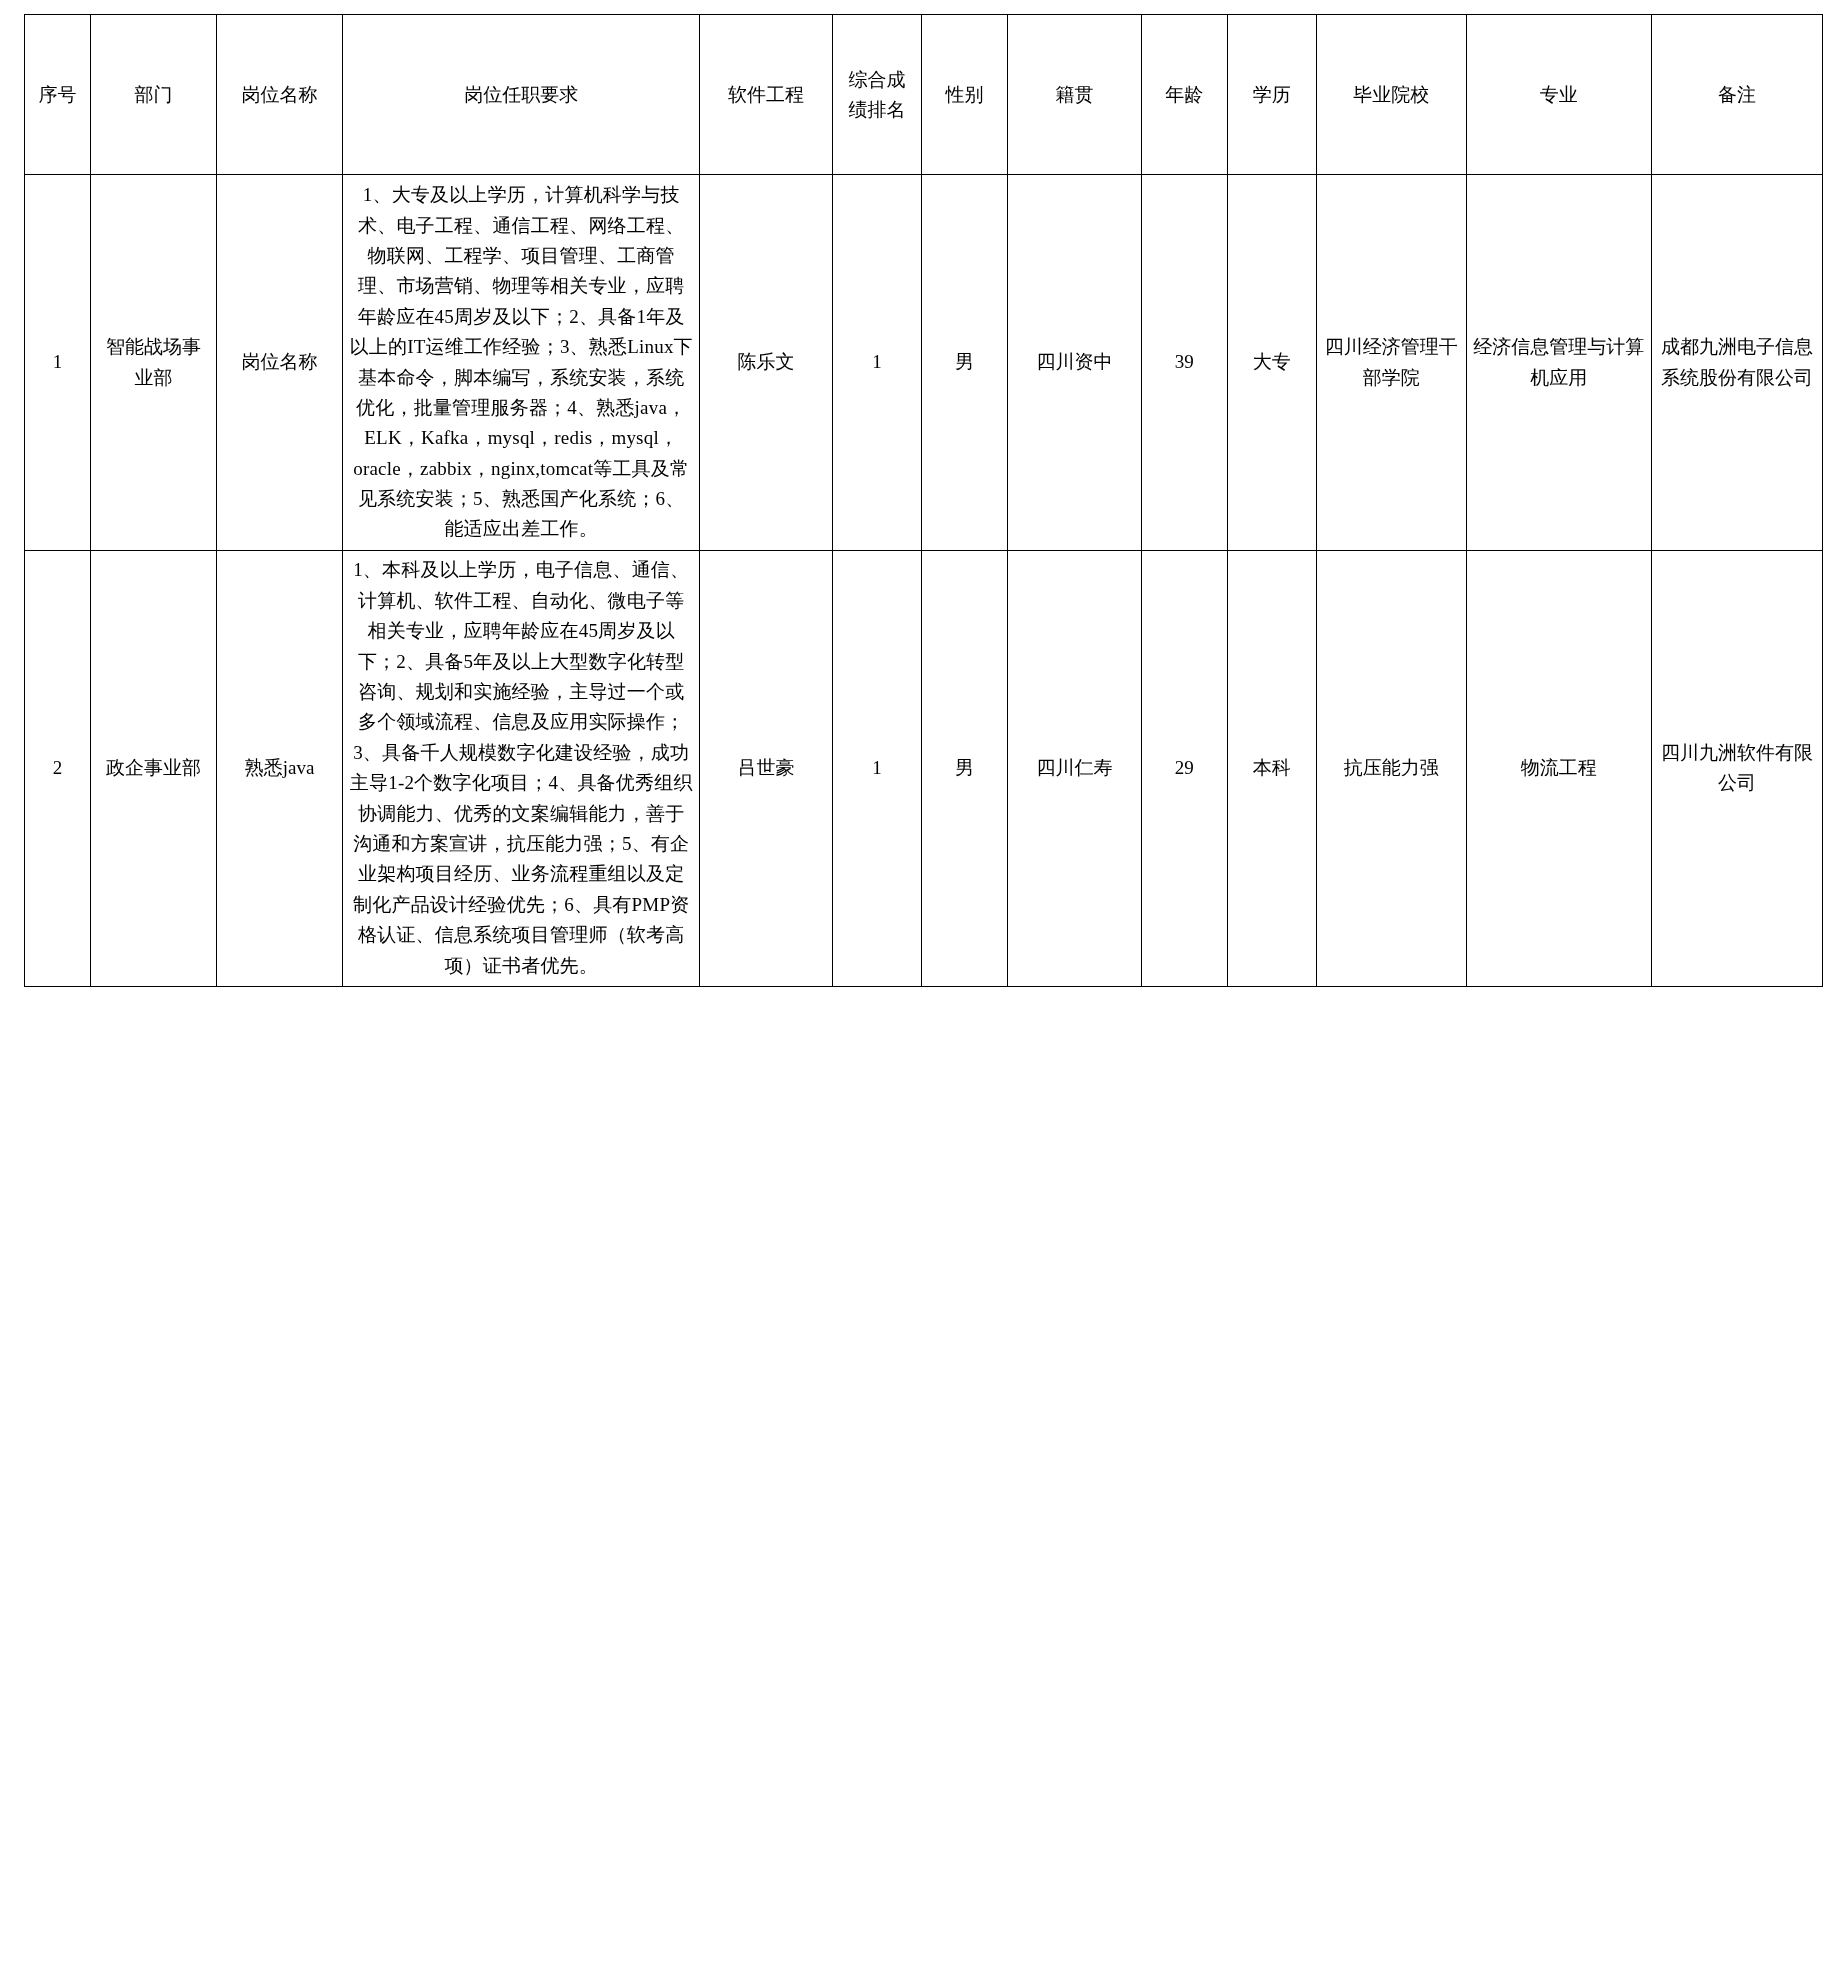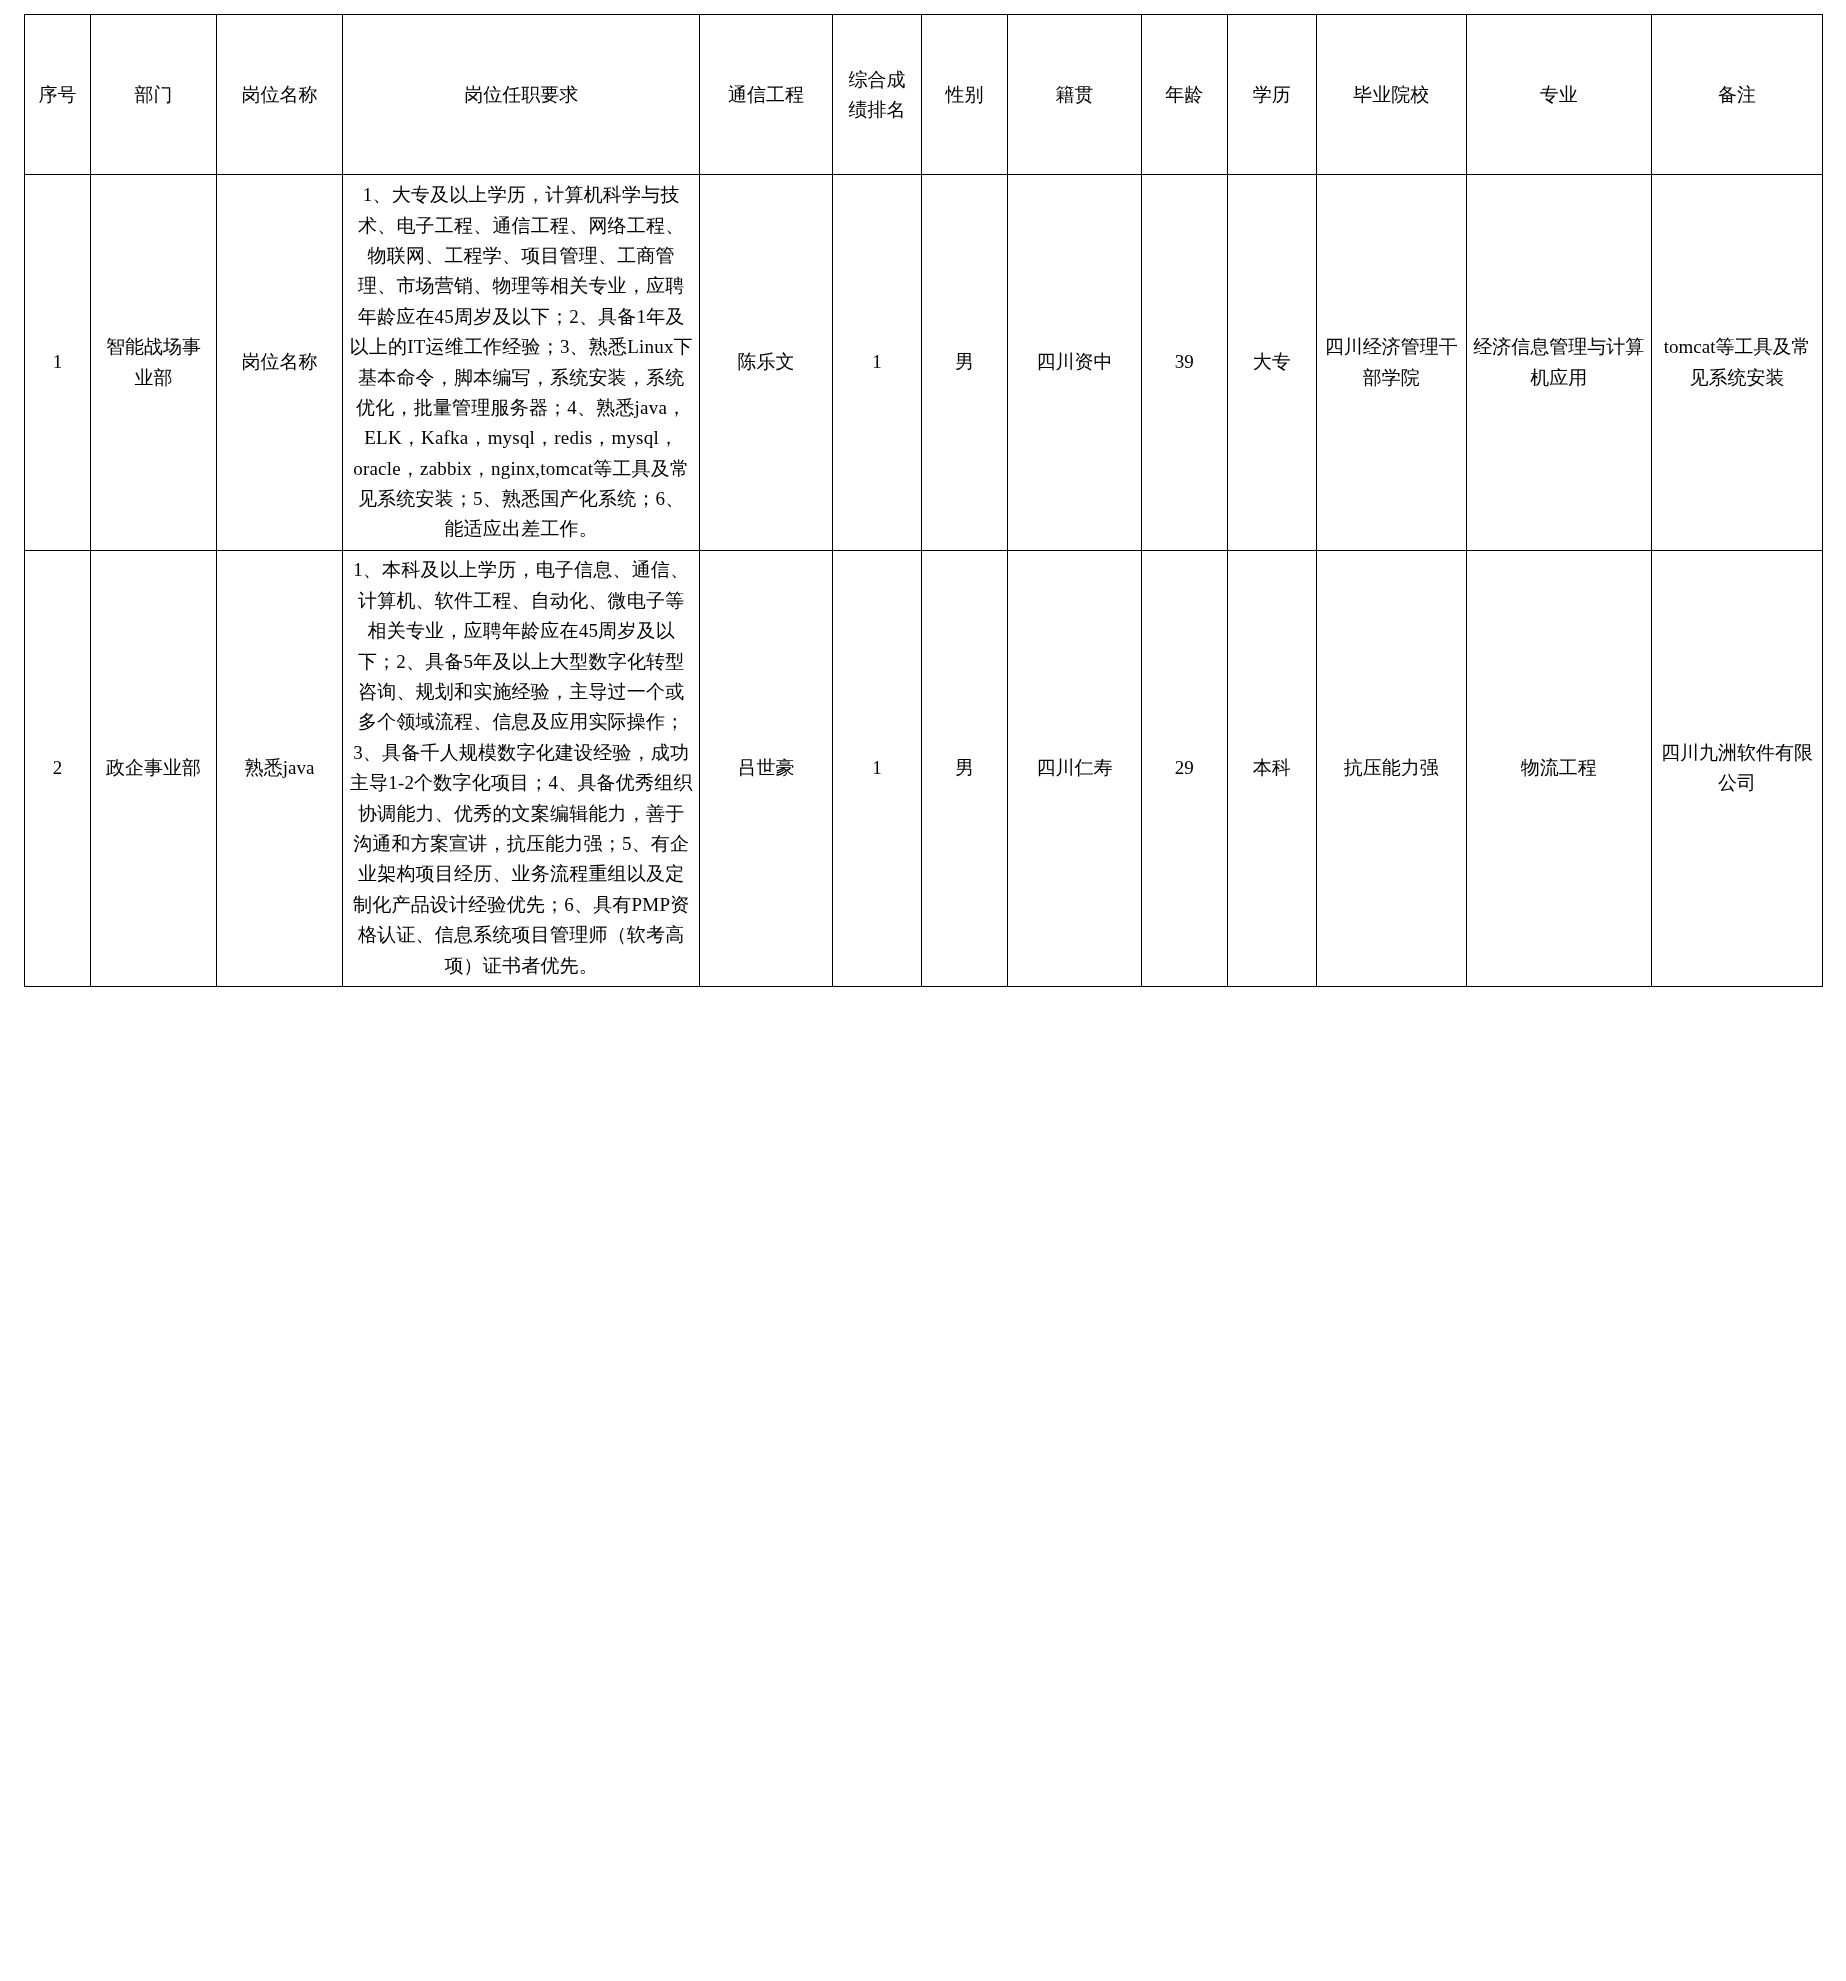--- a/index.html
+++ b/index.html
@@ -91,21 +91,21 @@
         <col class="c-school">
         <col class="c-major">
       <col class="c-remark">
     </colgroup>
     <thead>
       <tr>
         <th>序号</th>
         <th>部门</th>
         <th>岗位名称</th>
         <th>岗位任职要求</th>
-        <th>通信工程</th>
+        <th>软件工程</th>
         <th>综合成绩排名</th>
         <th>性别</th>
         <th>籍贯</th>
         <th>年龄</th>
         <th>学历</th>
         <th>毕业院校</th>
         <th>专业</th>
         <th>备注</th>
       </tr>
     </thead>
@@ -116,21 +116,21 @@
         <td class="mid wrapcell">岗位名称</td>
         <td class="req-cell">1、大专及以上学历，计算机科学与技术、电子工程、通信工程、网络工程、物联网、工程学、项目管理、工商管理、市场营销、物理等相关专业，应聘年龄应在45周岁及以下；2、具备1年及以上的IT运维工作经验；3、熟悉Linux下基本命令，脚本编写，系统安装，系统优化，批量管理服务器；4、熟悉java，ELK，Kafka，mysql，redis，mysql，oracle，zabbix，nginx,tomcat等工具及常见系统安装；5、熟悉国产化系统；6、能适应出差工作。</td>
         <td class="mid">陈乐文</td>
         <td class="mid">1</td>
         <td class="mid">男</td>
         <td class="mid">四川资中</td>
         <td class="mid">39</td>
         <td class="mid">大专</td>
         <td class="mid wrapcell">四川经济管理干部学院</td>
         <td class="mid wrapcell">经济信息管理与计算机应用</td>
-        <td class="mid wrapcell">tomcat等工具及常见系统安装</td>
+        <td class="mid wrapcell">成都九洲电子信息系统股份有限公司</td>
       </tr>
       <tr>
         <td class="mid">2</td>
         <td class="mid wrapcell">政企事业部</td>
         <td class="mid wrapcell">熟悉java</td>
         <td class="req-cell">1、本科及以上学历，电子信息、通信、计算机、软件工程、自动化、微电子等相关专业，应聘年龄应在45周岁及以下；2、具备5年及以上大型数字化转型咨询、规划和实施经验，主导过一个或多个领域流程、信息及应用实际操作；3、具备千人规模数字化建设经验，成功主导1-2个数字化项目；4、具备优秀组织协调能力、优秀的文案编辑能力，善于沟通和方案宣讲，抗压能力强；5、有企业架构项目经历、业务流程重组以及定制化产品设计经验优先；6、具有PMP资格认证、信息系统项目管理师（软考高项）证书者优先。</td>
         <td class="mid">吕世豪</td>
         <td class="mid">1</td>
         <td class="mid">男</td>
         <td class="mid">四川仁寿</td>

